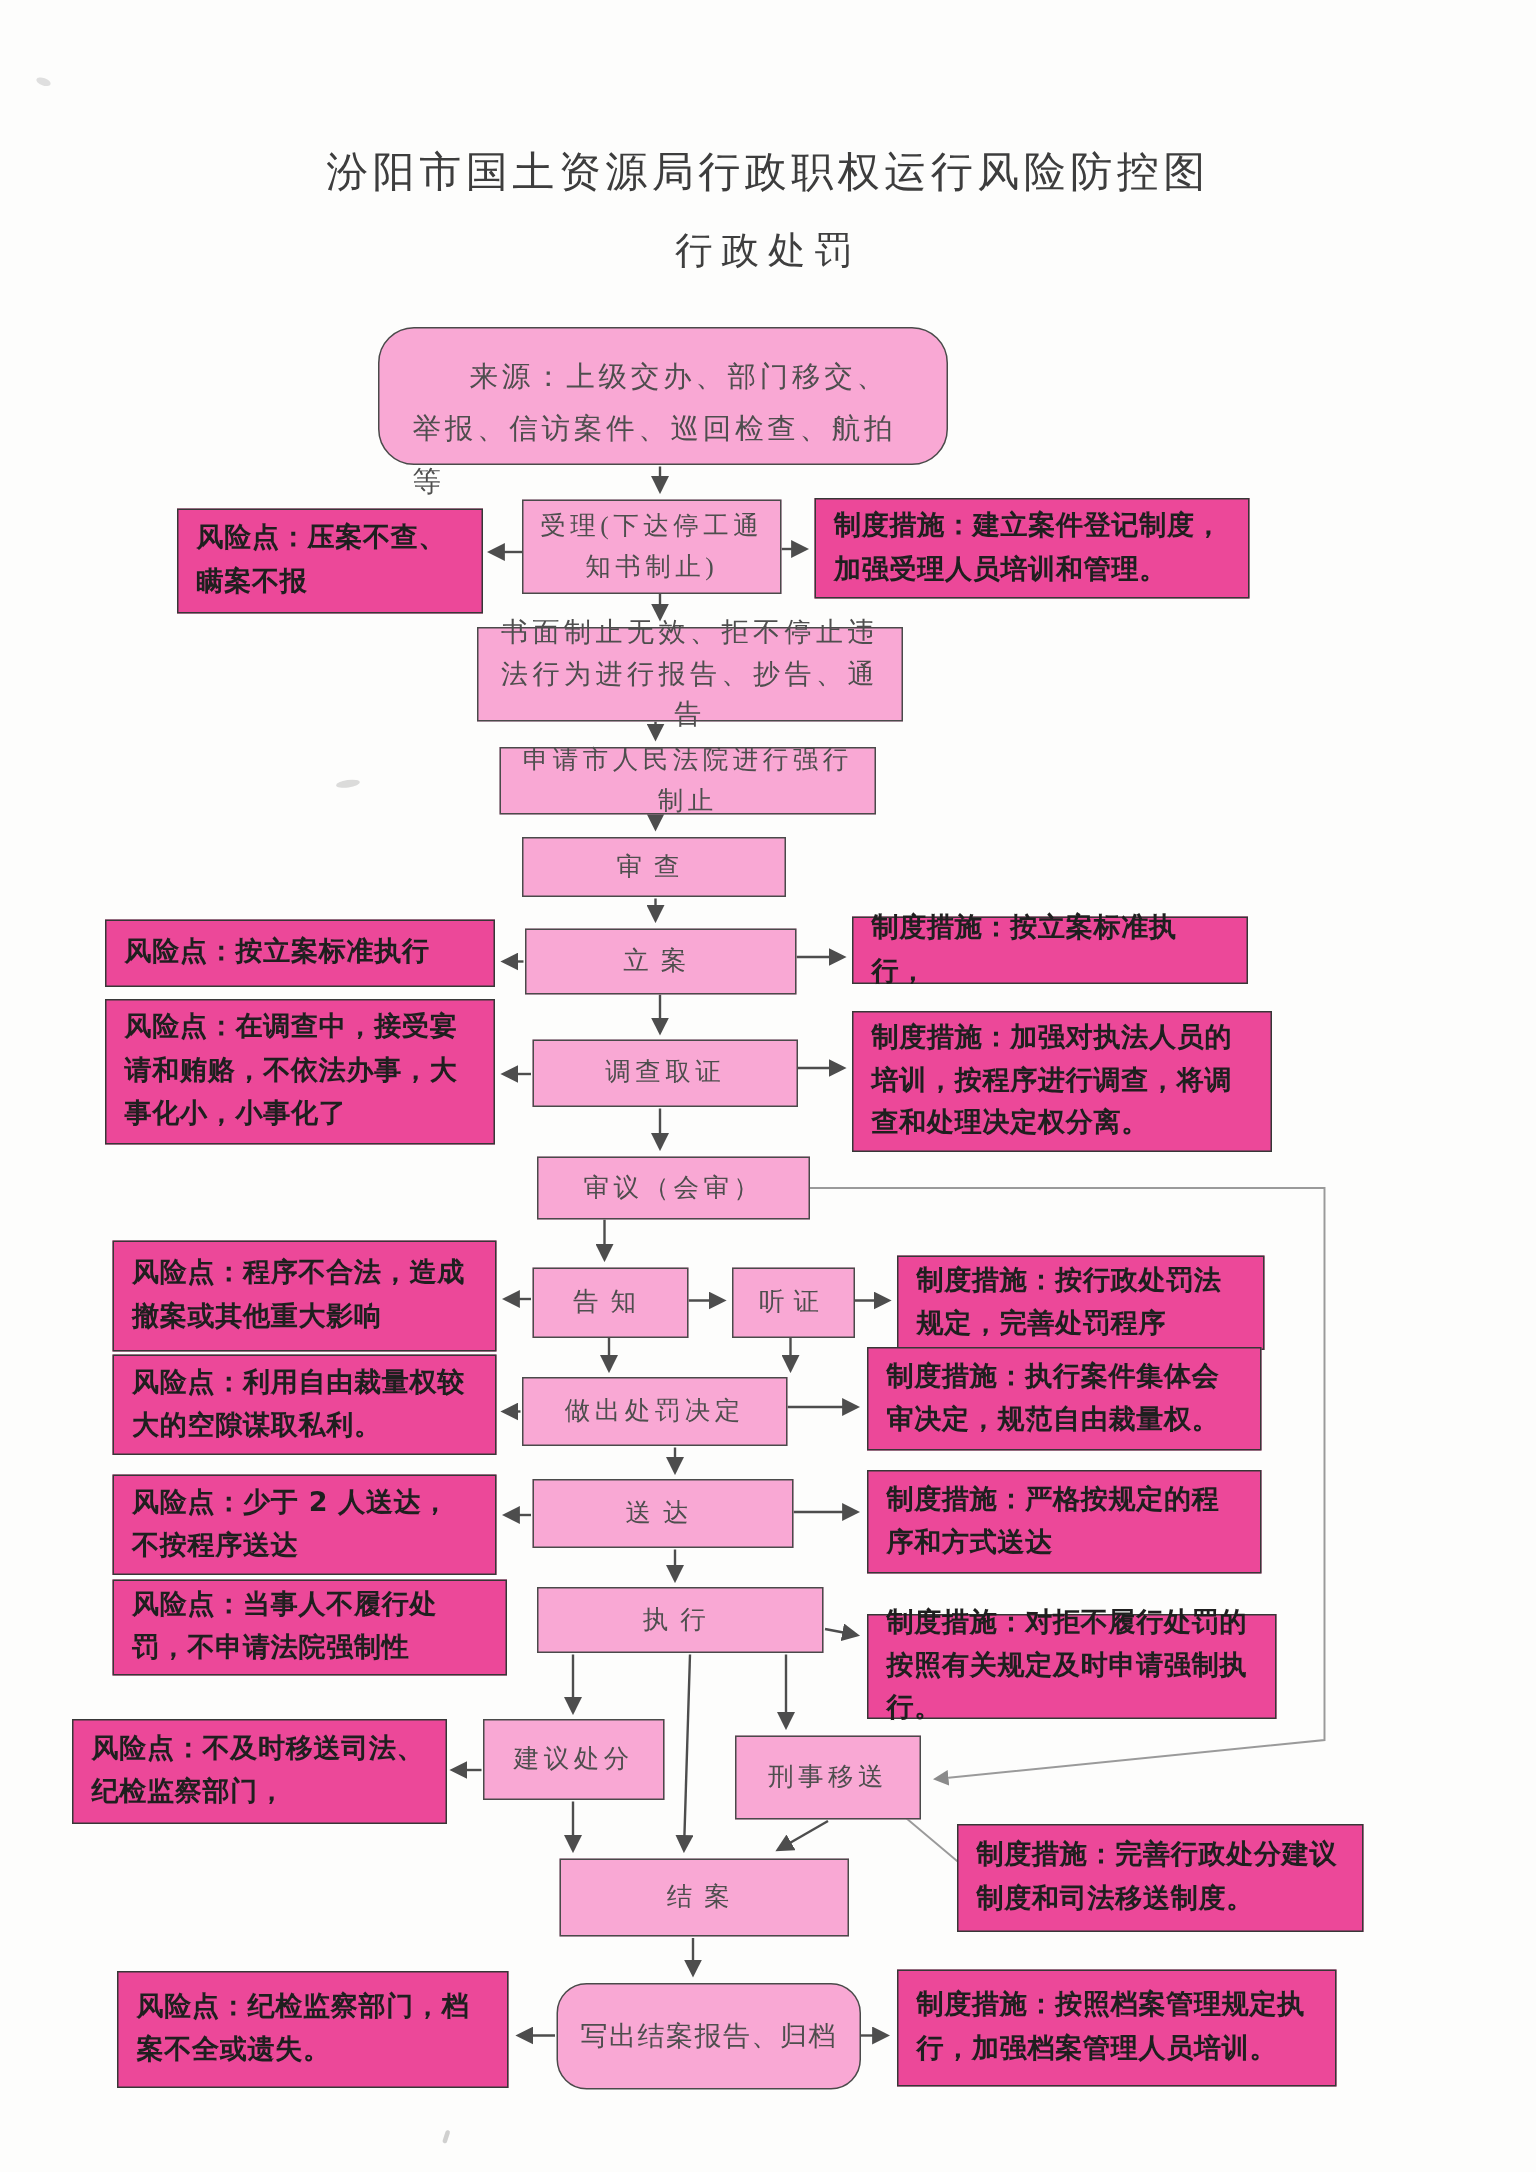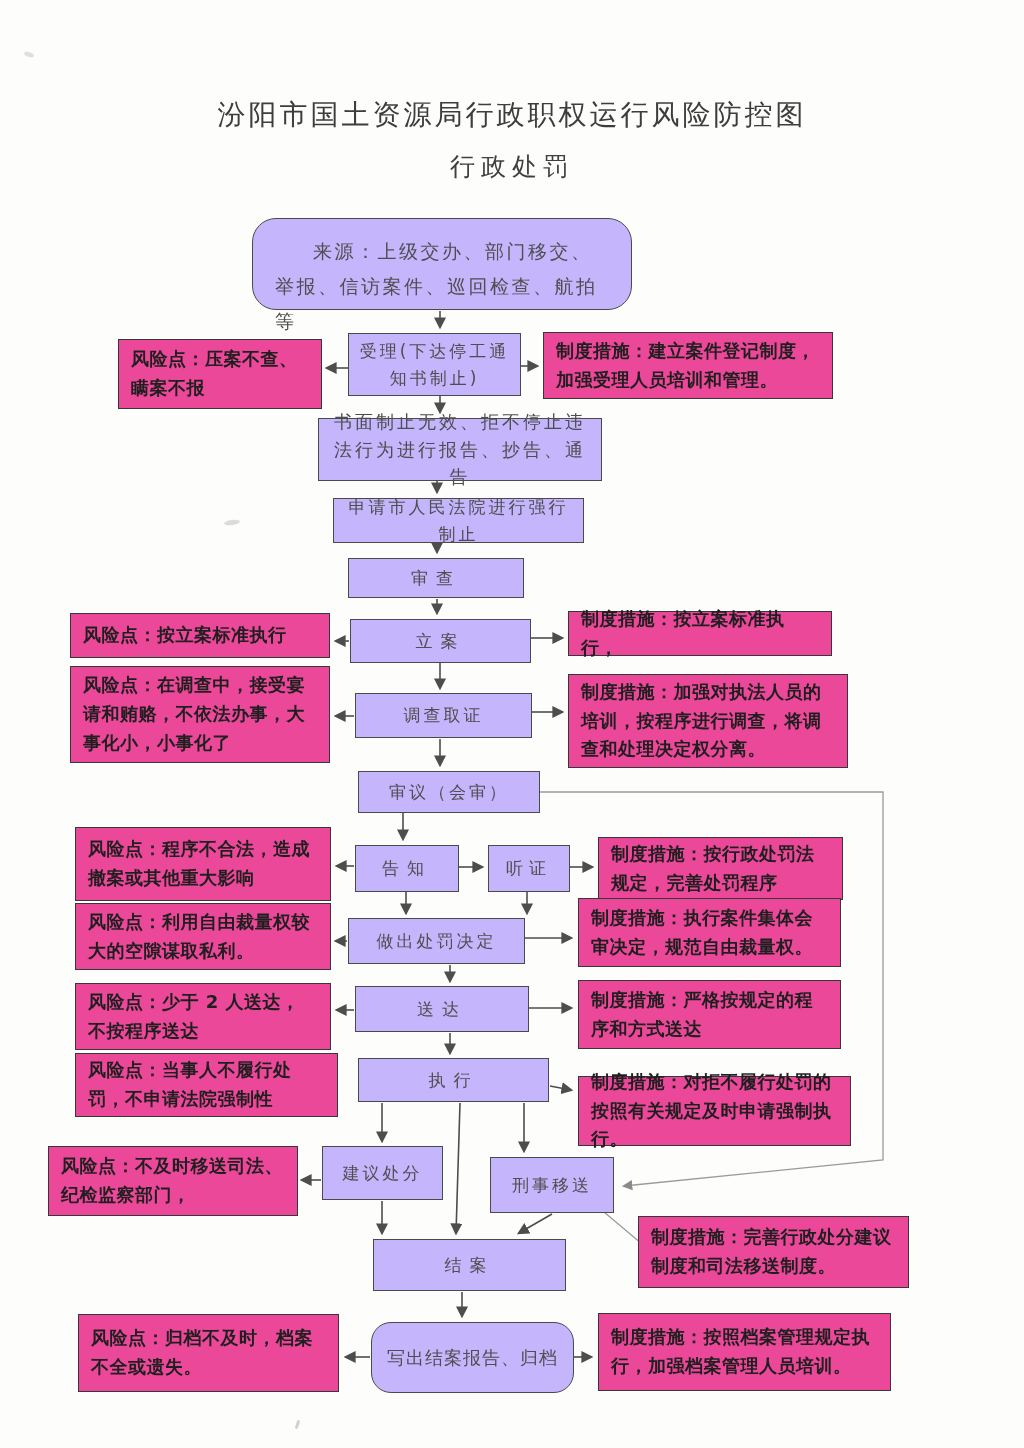--- a/index.html
+++ b/index.html
@@ -2,23 +2,23 @@
 <html><head>
 <meta charset="utf-8">
 <style>
   html,body{margin:0;padding:0;background:#e8e8e8;}
   .canvas{position:relative;width:1024px;height:1448px;background:#fdfdfc;overflow:hidden;
           font-family:"DejaVu Sans","Liberation Sans",sans-serif;}
   .title{position:absolute;left:0;right:0;top:96px;text-align:center;font-size:28px;
          letter-spacing:3px;color:#3d3d3d;font-weight:400;}
   .subtitle{position:absolute;left:0;right:0;top:150px;text-align:center;font-size:25px;
          letter-spacing:6px;color:#3f3f3f;font-weight:400;}
-  .fbox{position:absolute;border:1.6px solid #4a4a4a;background:#c4b5fd;box-sizing:border-box;
+  .fbox{position:absolute;border:1.6px solid #4a4a4a;background:#f9a8d4;box-sizing:border-box;
         display:flex;align-items:center;justify-content:center;text-align:center;
-        font-size:17px;color:#4e4e4e;letter-spacing:3px;line-height:1.55;padding:4px 10px;}
+        font-size:17px;color:#4e4e4e;letter-spacing:3px;line-height:1.55;padding:4px 10px;font-family:Liberation Serif, serif;}
   .src{display:block;text-align:left;text-indent:2em;padding:15px 22px;font-size:19px;
        letter-spacing:2.5px;line-height:1.85;border-radius:24px;}
   .round{border-radius:20px;}
   .rbox{position:absolute;border:1.7px solid #373737;background:#ec4899;box-sizing:border-box;
         font-size:18px;font-weight:700;color:#1f1f1f;line-height:1.6;padding:6px 12px;
         display:flex;flex-direction:column;justify-content:center;letter-spacing:0.5px;}
   svg.wires{position:absolute;left:0;top:0;pointer-events:none;}
   .artifact{position:absolute;background:#9a9a9a;border-radius:50%;}
 </style>
 </head>
@@ -100,21 +100,21 @@
   <div class="fbox round" style="left:371px;top:1322px;width:203px;height:71px;font-size:18px;letter-spacing:1px;">写出结案报告、归档</div>
 
   <div class="rbox" style="left:118px;top:339px;width:204px;height:70px;">风险点：压案不查、瞒案不报</div>
   <div class="rbox" style="left:70px;top:613px;width:260px;height:45px;">风险点：按立案标准执行</div>
   <div class="rbox" style="left:70px;top:666px;width:260px;height:97px;">风险点：在调查中，接受宴请和贿赂，不依法办事，大事化小，小事化了</div>
   <div class="rbox" style="left:75px;top:827px;width:256px;height:74px;">风险点：程序不合法，造成撤案或其他重大影响</div>
   <div class="rbox" style="left:75px;top:903px;width:256px;height:67px;">风险点：利用自由裁量权较大的空隙谋取私利。</div>
   <div class="rbox" style="left:75px;top:983px;width:256px;height:67px;">风险点：少于 2 人送达，不按程序送达</div>
   <div class="rbox" style="left:75px;top:1053px;width:263px;height:64px;">风险点：当事人不履行处罚，不申请法院强制性</div>
   <div class="rbox" style="left:48px;top:1146px;width:250px;height:70px;">风险点：不及时移送司法、纪检监察部门，</div>
-  <div class="rbox" style="left:78px;top:1314px;width:261px;height:78px;">风险点：归档不及时，档案不全或遗失。</div>
+  <div class="rbox" style="left:78px;top:1314px;width:261px;height:78px;">风险点：纪检监察部门，档案不全或遗失。</div>
 
   <div class="rbox" style="left:543px;top:332px;width:290px;height:67px;">制度措施：建立案件登记制度，加强受理人员培训和管理。</div>
   <div class="rbox" style="left:568px;top:611px;width:264px;height:45px;">制度措施：按立案标准执行，</div>
   <div class="rbox" style="left:568px;top:674px;width:280px;height:94px;">制度措施：加强对执法人员的培训，按程序进行调查，将调查和处理决定权分离。</div>
   <div class="rbox" style="left:598px;top:837px;width:245px;height:63px;">制度措施：按行政处罚法规定，完善处罚程序</div>
   <div class="rbox" style="left:578px;top:898px;width:263px;height:69px;">制度措施：执行案件集体会审决定，规范自由裁量权。</div>
   <div class="rbox" style="left:578px;top:980px;width:263px;height:69px;">制度措施：严格按规定的程序和方式送达</div>
   <div class="rbox" style="left:578px;top:1076px;width:273px;height:70px;">制度措施：对拒不履行处罚的按照有关规定及时申请强制执行。</div>
   <div class="rbox" style="left:638px;top:1216px;width:271px;height:72px;">制度措施：完善行政处分建议制度和司法移送制度。</div>
   <div class="rbox" style="left:598px;top:1313px;width:293px;height:78px;">制度措施：按照档案管理规定执行，加强档案管理人员培训。</div>

